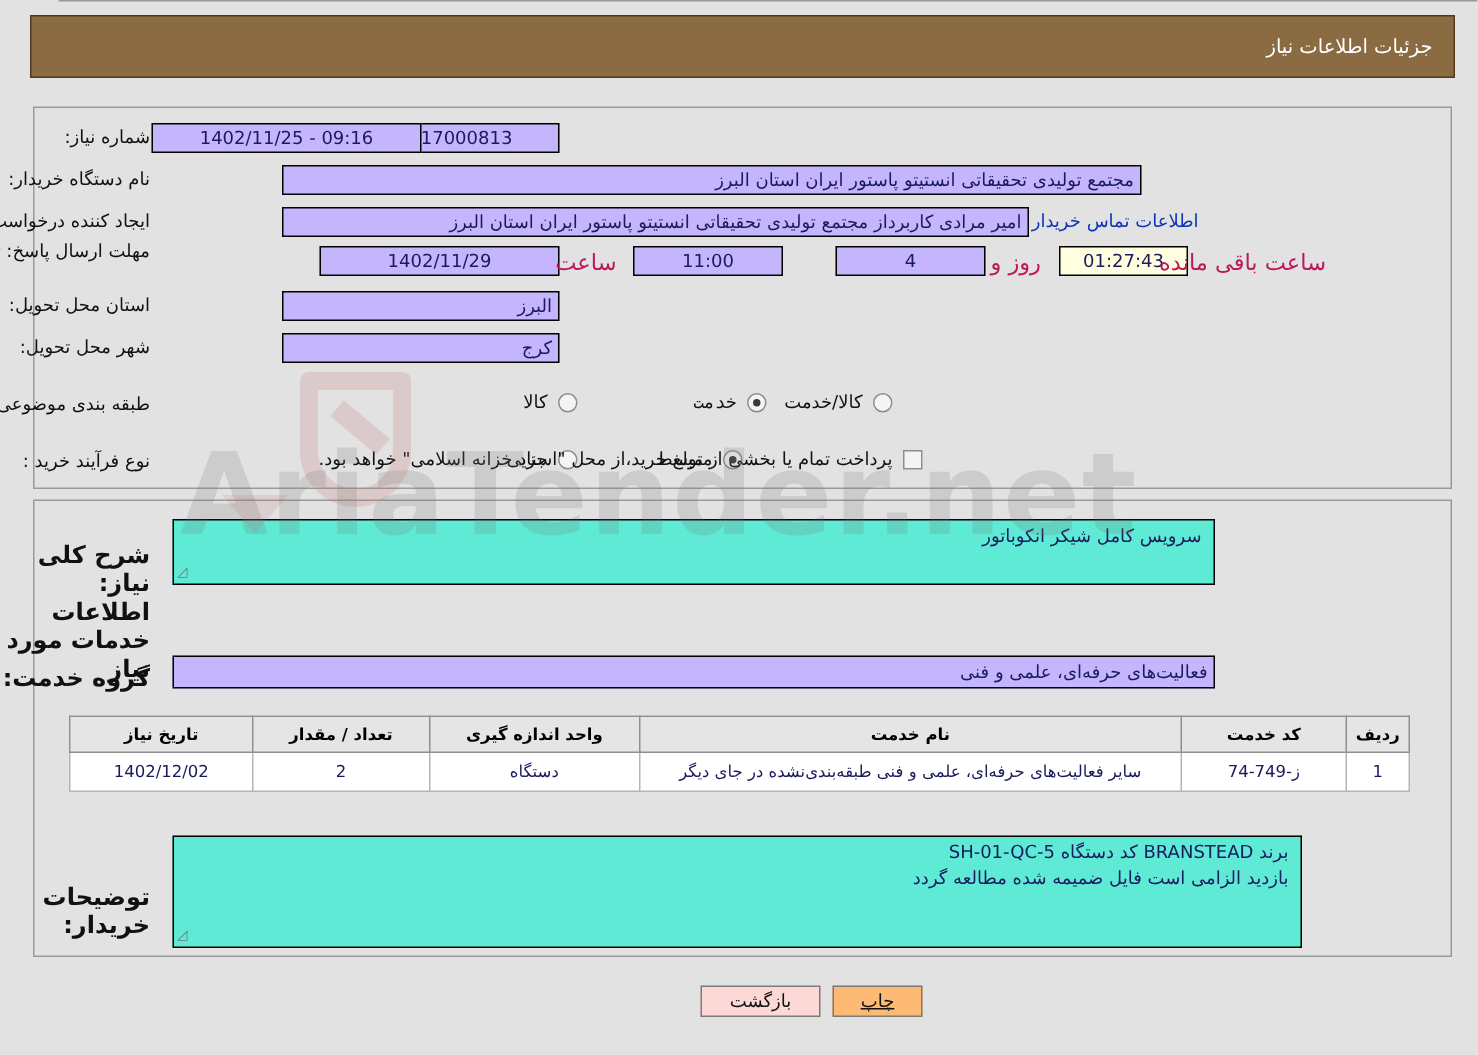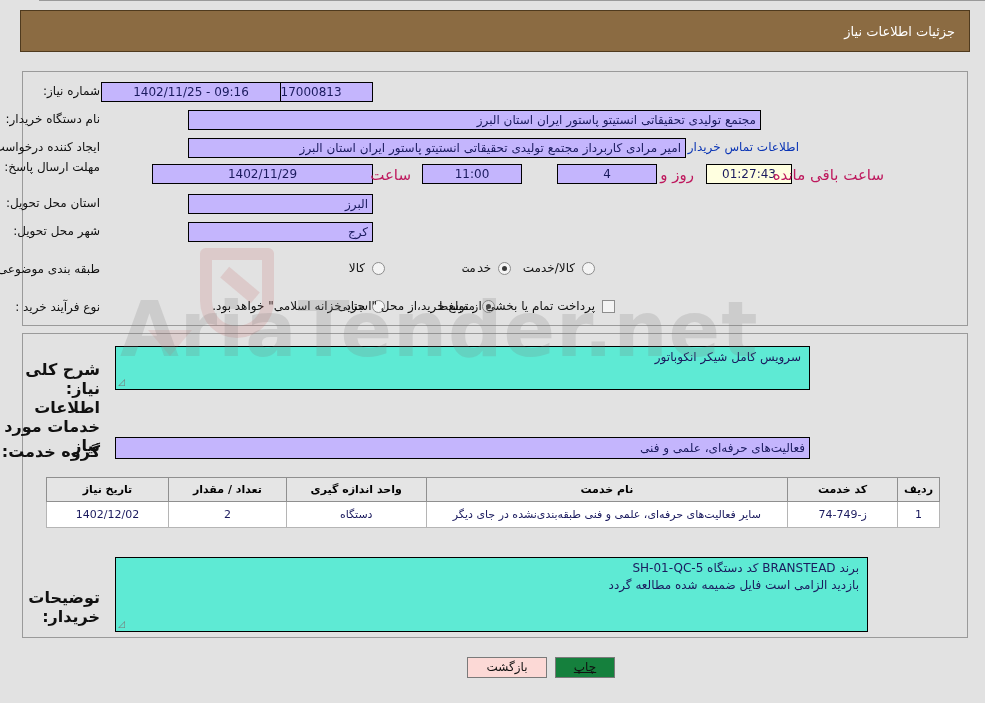--- a/index.html
+++ b/index.html
@@ -216,21 +216,21 @@
     font-size: 12px;
     line-height: 19px;
     text-align: center;
     cursor: pointer;
     color: #111;
     font-family: "DejaVu Sans", "Liberation Sans", sans-serif;
     padding: 0;
     margin-left: 37px;
   }
   #btn-back  { left: 430px; top: 657px; width: 80px; background: #fcd9d6; }
-  #btn-print { left: 518px; top: 657px; width: 60px; background: #15803d; text-decoration: underline; }
+  #btn-print { left: 518px; top: 657px; width: 60px; background: #fdba74; text-decoration: underline; }
 </style>
 </head>
 <body>
 
 <div id="title-bar">
   <span>جزئیات اطلاعات نیاز</span>
 </div>
 
 <div class="panel" id="panel-top"></div>
 
@@ -251,21 +251,21 @@
 
 <div class="frow" style="right:885px; top:140px;">
   <span class="lbl two-line">ایجاد کننده درخواست:</span>
 </div>
 <div class="fld right" style="position:absolute; right:299px; top:138px; width:498px;">امیر مرادی کاربرداز مجتمع تولیدی تحقیقاتی انستیتو پاستور ایران استان البرز</div>
 <a class="link" style="position:absolute; right:180px; top:140px;">اطلاعات تماس خریدار</a>
 
 <div class="frow" style="right:885px; top:160px; flex-direction:column; align-items:flex-end;">
   <span class="lbl two-line">مهلت ارسال پاسخ: تا تاریخ:</span>
 </div>
-<div class="fld center" style="position:absolute; right:612px; top:164px; width:221px;">1402/11/29</div>
+<div class="fld center" style="position:absolute; right:612px; top:164px; width:160px;">1402/11/29</div>
 <span class="sep-label" style="position:absolute; right:568px; top:166px;">ساعت</span>
 <div class="fld center" style="position:absolute; right:463px; top:164px; width:100px;">11:00</div>
 <div class="fld center" style="position:absolute; right:328px; top:164px; width:100px;">4</div>
 <span class="sep-label" style="position:absolute; right:285px; top:166px;">روز و</span>
 <div class="fld center yellow" style="position:absolute; right:193px; top:164px; width:86px;">01:27:43</div>
 <span class="sep-label" style="position:absolute; right:95px; top:166px;">ساعت باقی مانده</span>
 
 <div class="frow" style="right:885px; top:196px;">
   <span class="lbl">استان محل تحویل:</span>
 </div>

